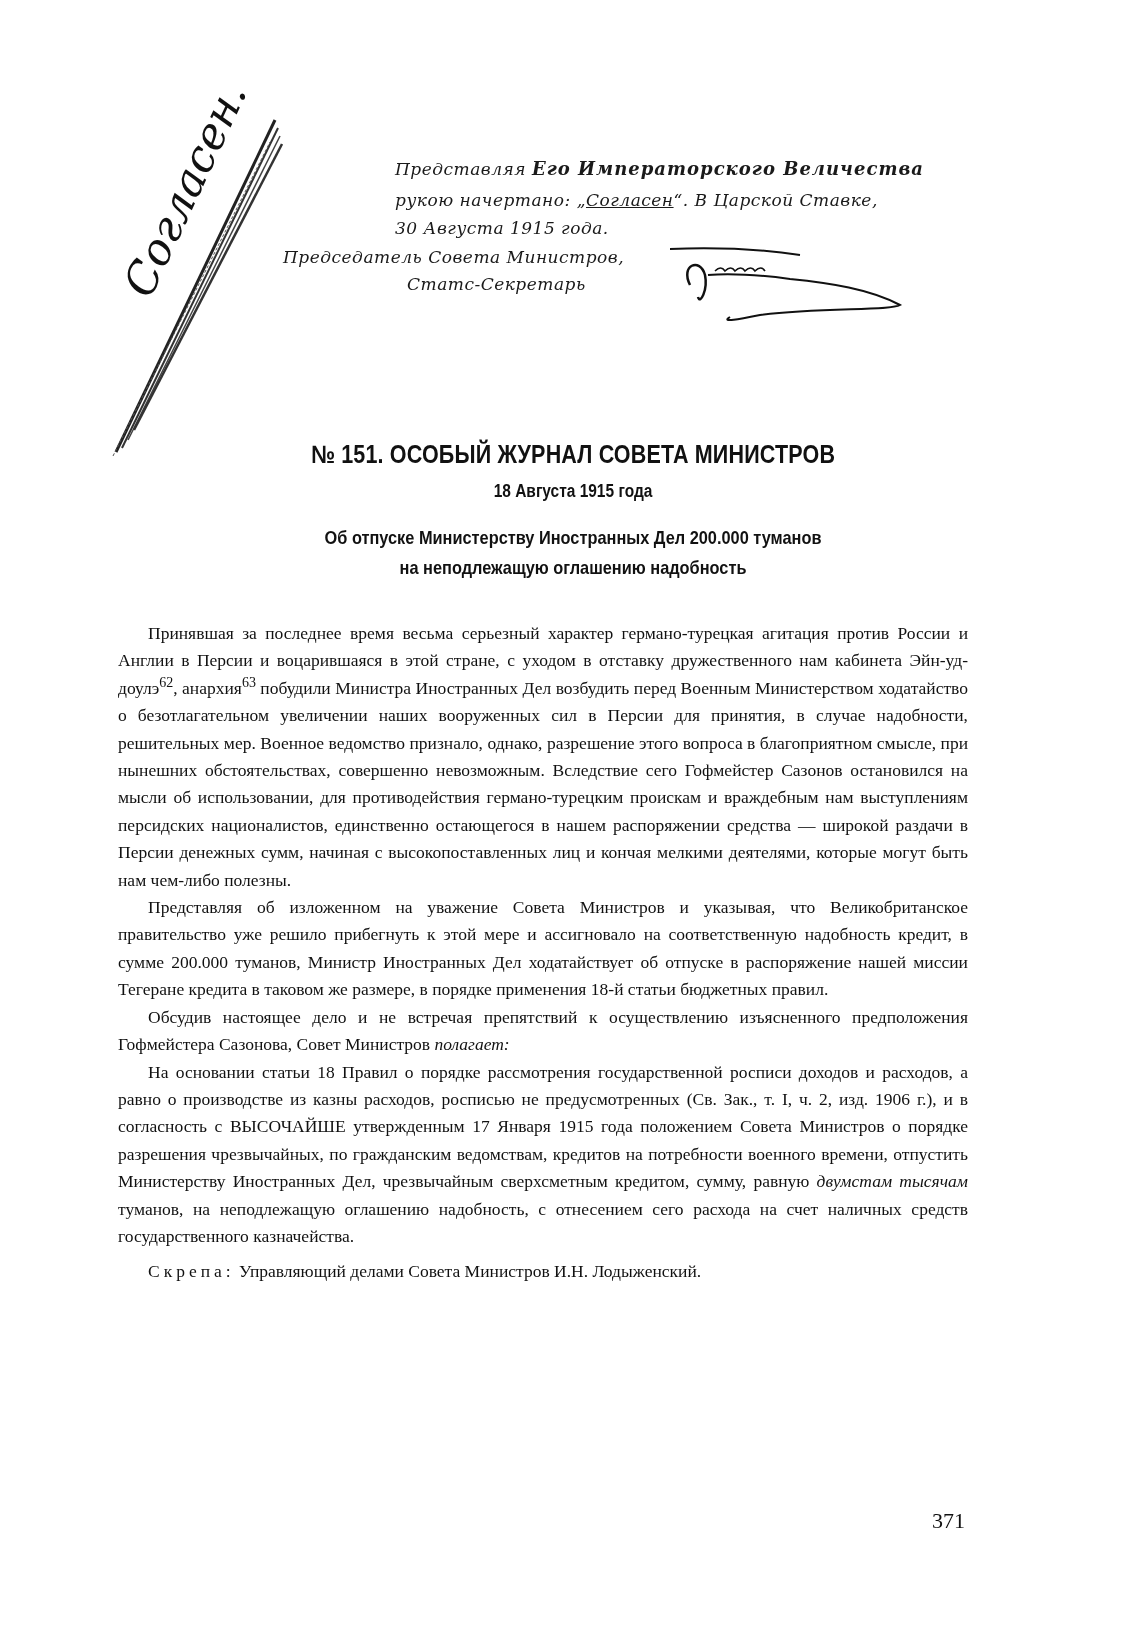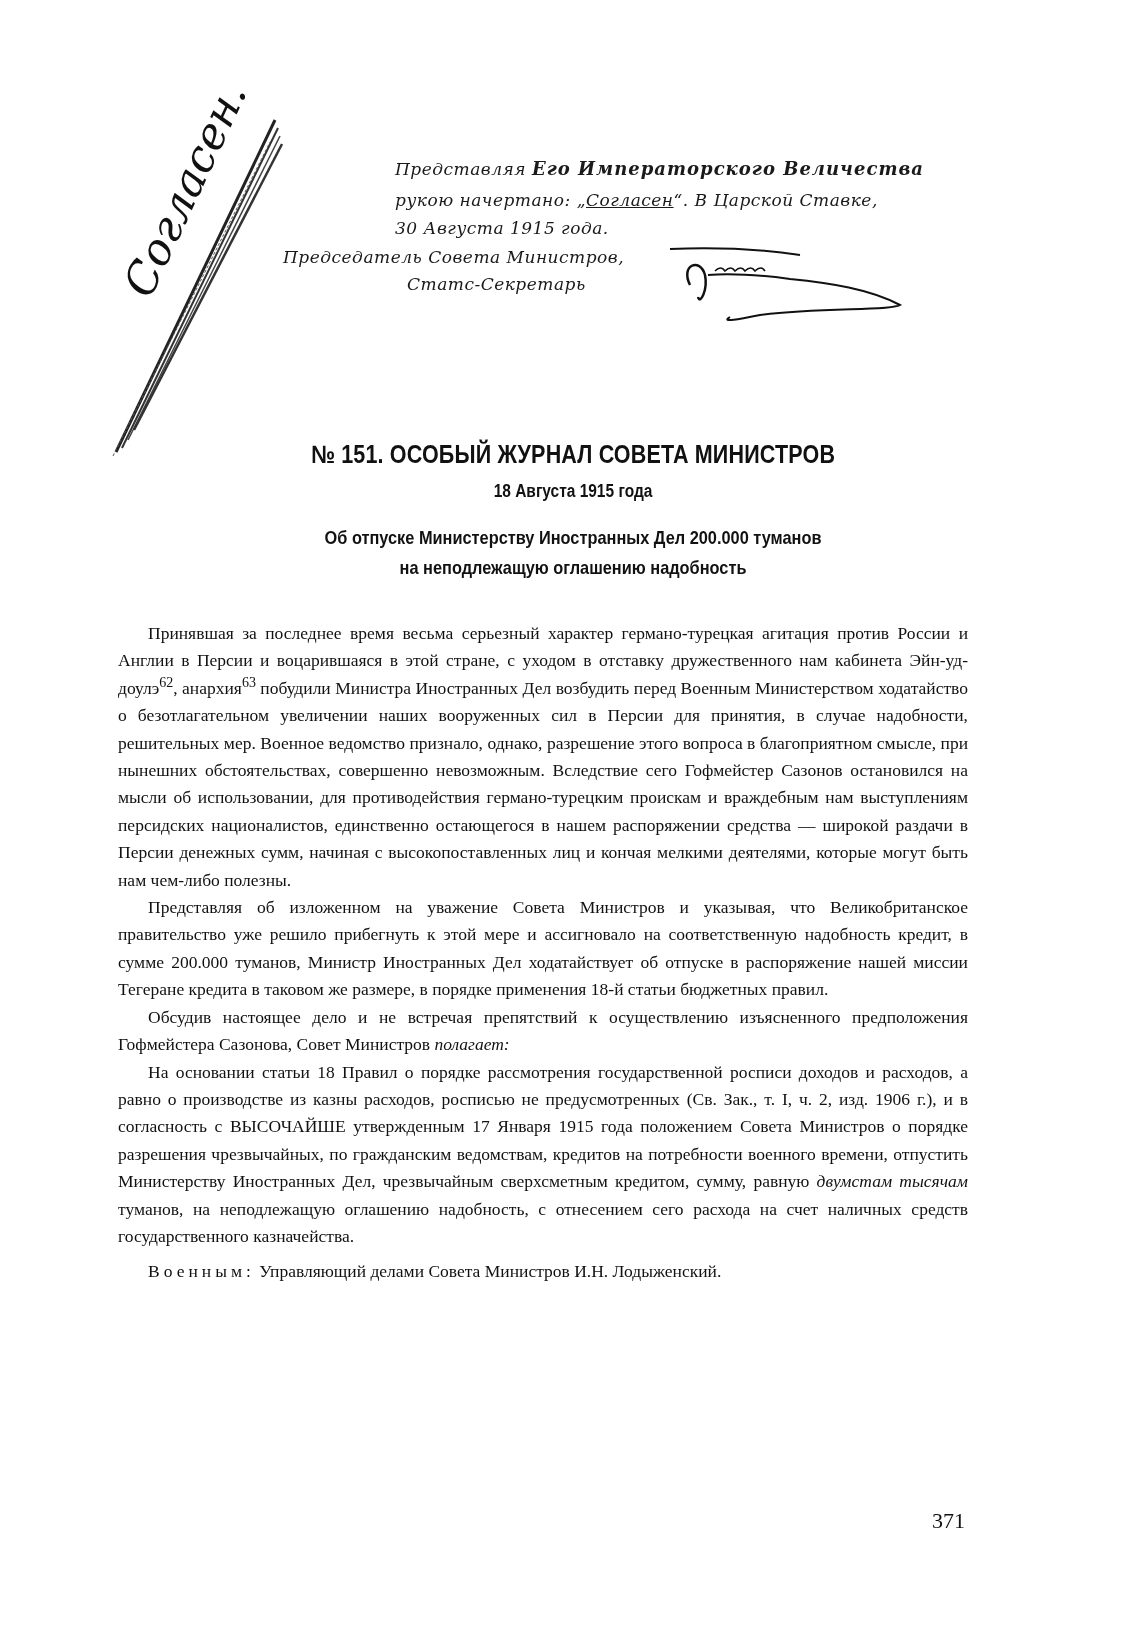--- a/index.html
+++ b/index.html
@@ -76,17 +76,17 @@
   <div class="heading doc-subject">
     <div>Об отпуске Министерству Иностранных Дел 200.000 туманов</div>
     <div>на неподлежащую оглашению надобность</div>
   </div>
 
   <div class="body-text">
     <p><span>Принявшая за последнее время весьма серьезный характер германо-турецкая агитация против России и Англии в Персии и воцарившаяся в этой стране, с уходом в отставку дружественного нам кабинета Эйн-уд-доулэ</span><sup>62</sup><span>, анархия</span><sup>63</sup><span> побудили Министра Иностранных Дел возбудить перед Военным Министерством ходатайство о безотлагательном увеличении наших вооруженных сил в Персии для принятия, в случае надобности, решительных мер. Военное ведомство признало, однако, разрешение этого вопроса в благоприятном смысле, при нынешних обстоятельствах, совершенно невозможным. Вследствие сего Гофмейстер Сазонов остановился на мысли об использовании, для противодействия германо-турецким проискам и враждебным нам выступлениям персидских националистов, единственно остающегося в нашем распоряжении средства — широкой раздачи в Персии денежных сумм, начиная с высокопоставленных лиц и кончая мелкими деятелями, которые могут быть нам чем-либо полезны.</span></p>
     <p>Представляя об изложенном на уважение Совета Министров и указывая, что Великобританское правительство уже решило прибегнуть к этой мере и ассигновало на соответственную надобность кредит, в сумме 200.000 туманов, Министр Иностранных Дел ходатайствует об отпуске в распоряжение нашей миссии Тегеране кредита в таковом же размере, в порядке применения 18-й статьи бюджетных правил.</p>
     <p><span>Обсудив настоящее дело и не встречая препятствий к осуществлению изъясненного предположения Гофмейстера Сазонова, Совет Министров </span><em>полагает:</em></p>
     <p><span>На основании статьи 18 Правил о порядке рассмотрения государственной росписи доходов и расходов, а равно о производстве из казны расходов, росписью не предусмотренных (Св. Зак., т. I, ч. 2, изд. 1906 г.), и в согласность с ВЫСОЧАЙШЕ утвержденным 17 Января 1915 года положением Совета Министров о порядке разрешения чрезвычайных, по гражданским ведомствам, кредитов на потребности военного времени, отпустить Министерству Иностранных Дел, чрезвычайным сверхсметным кредитом, сумму, равную </span><em>двумстам тысячам</em><span> туманов, на неподлежащую оглашению надобность, с отнесением сего расхода на счет наличных средств государственного казначейства.</span></p>
-    <p class="gap" style="text-align:left"><span class="spaced">Военным:</span><span> Управляющий делами Совета Министров И.Н. Лодыженский.</span></p>
+    <p class="gap" style="text-align:left"><span class="spaced">Скрепа:</span><span> Управляющий делами Совета Министров И.Н. Лодыженский.</span></p>
   </div>
 
   <div class="page-number">371</div>
 </div>
 
 </body></html>

